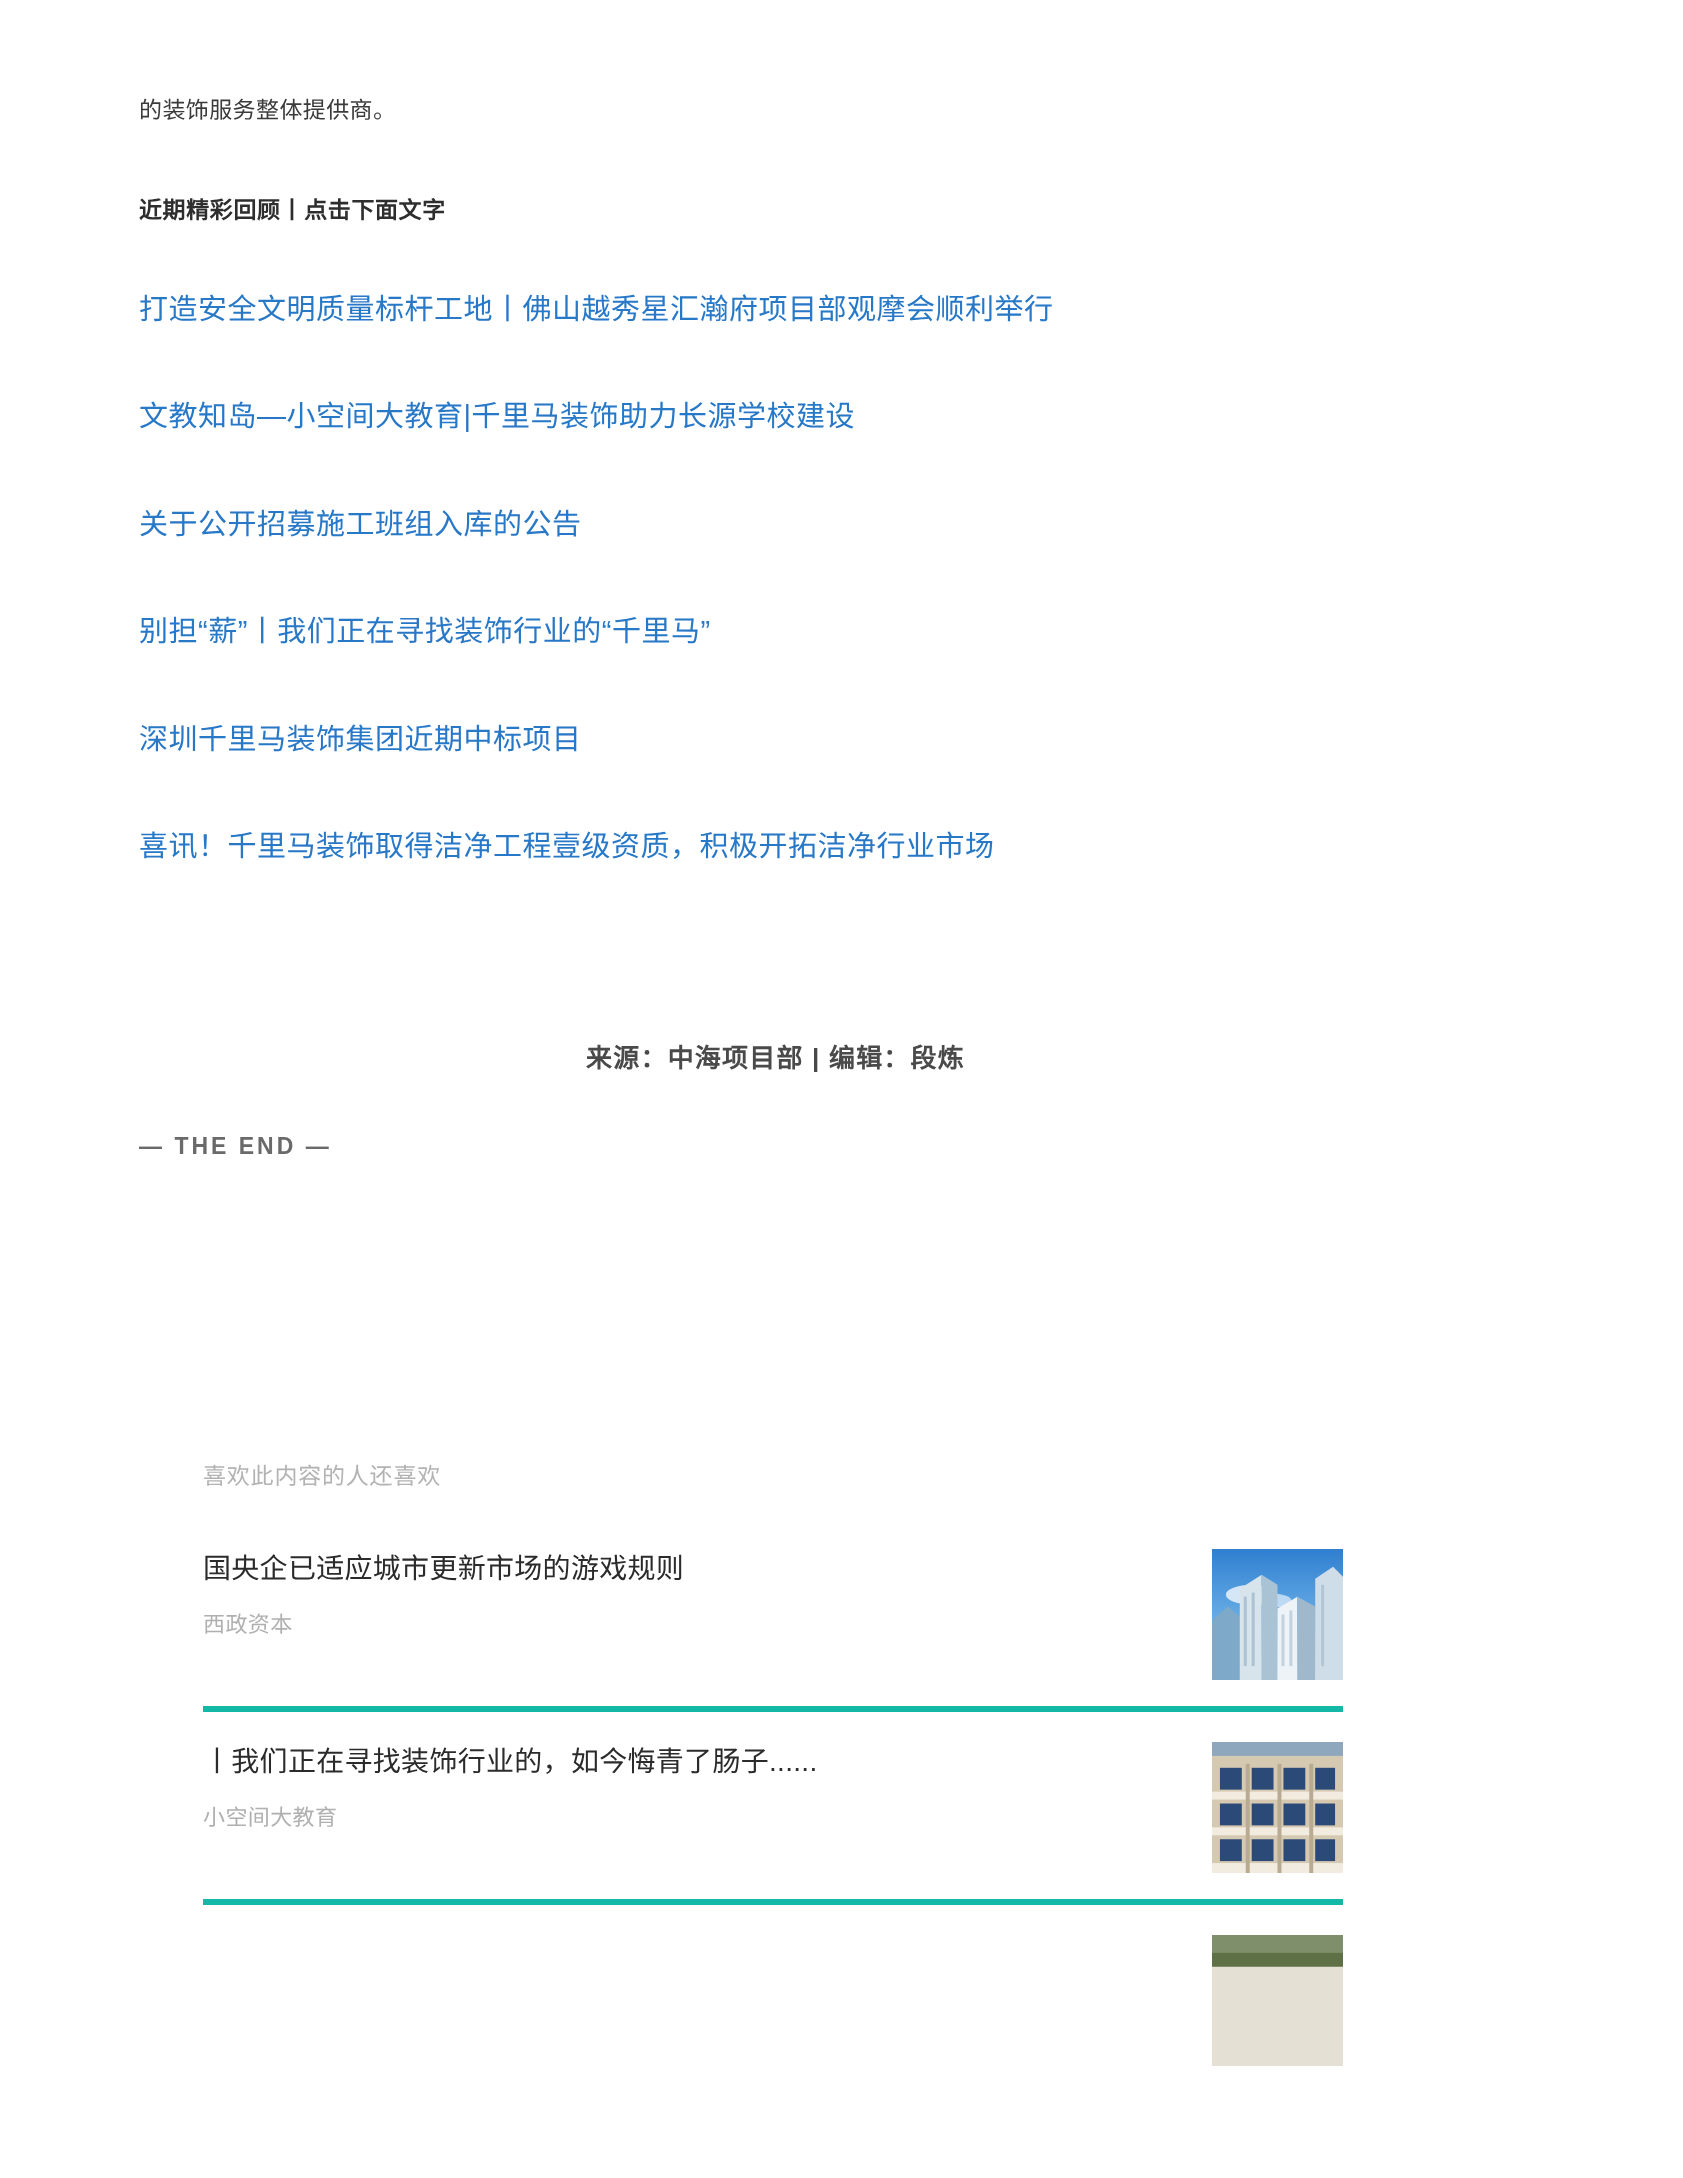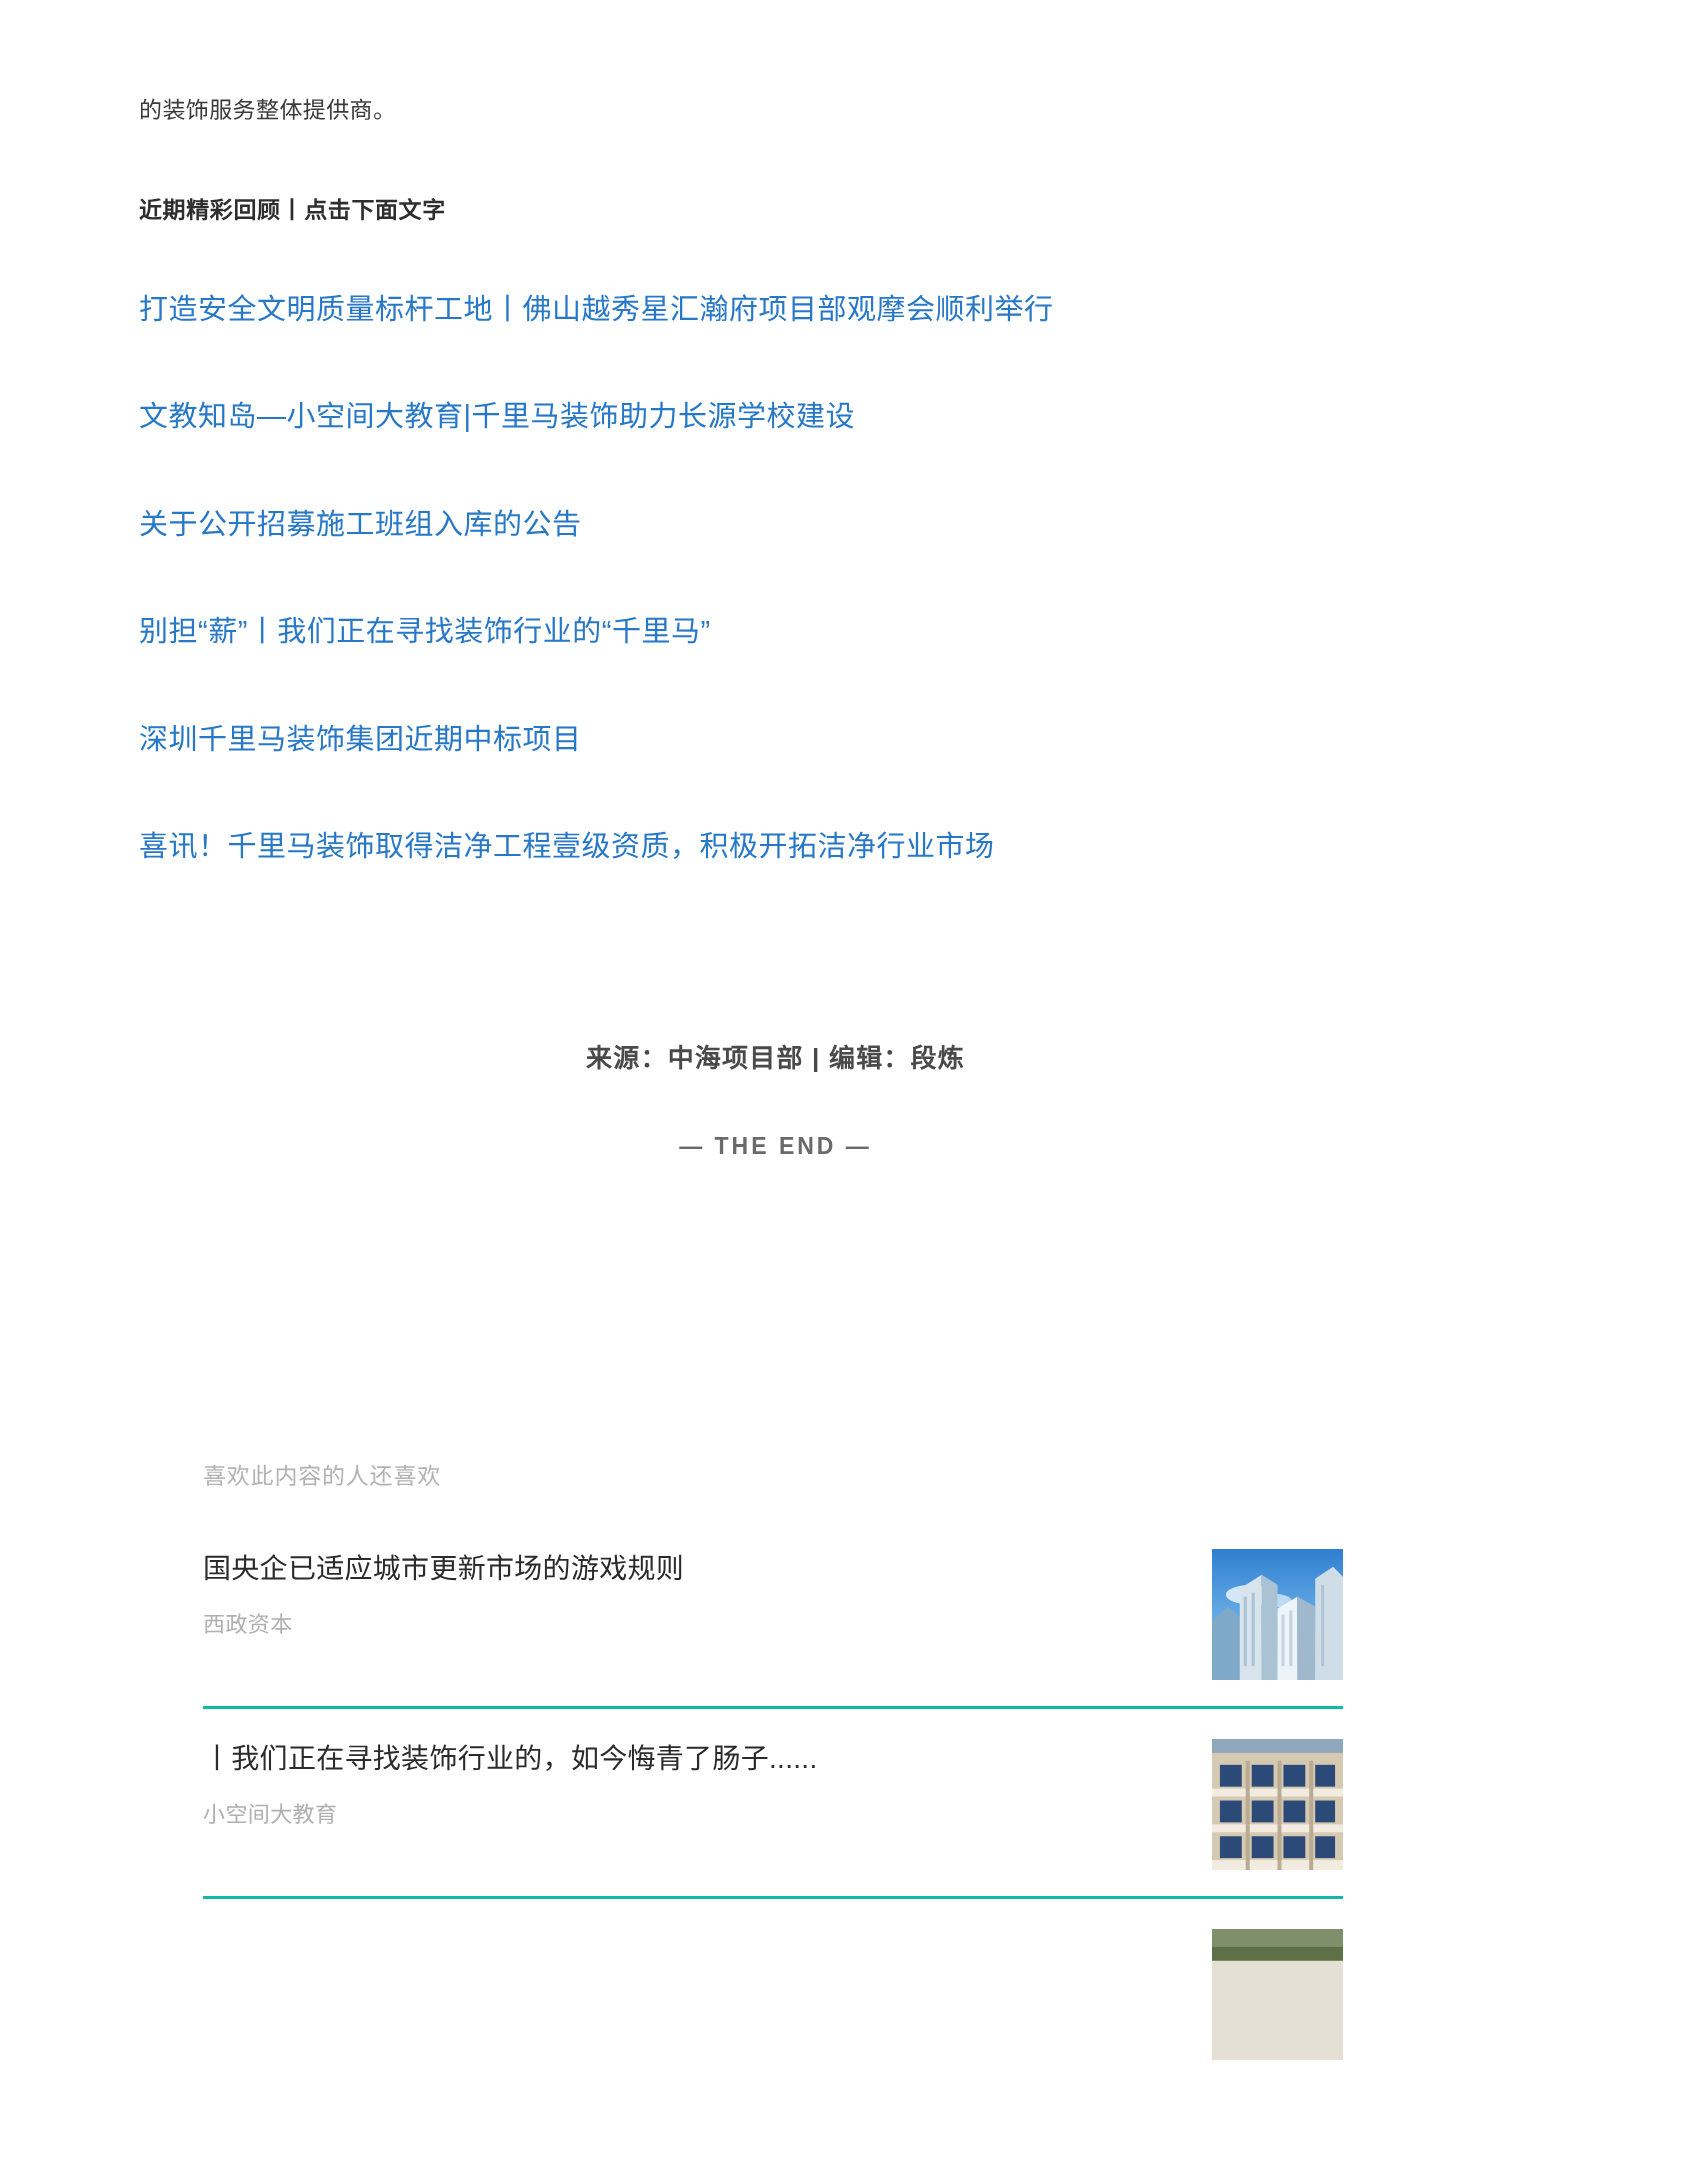--- a/index.html
+++ b/index.html
@@ -62,21 +62,21 @@
     padding-top: 168px;
     text-align: center;
     font-size: 26px;
     font-weight: bold;
     color: #4a4a4a;
     letter-spacing: 1.2px;
   }
   .the-end {
     margin: 0;
     padding-top: 59px;
-    text-align: center;
+    text-align: left;
     font-size: 23px;
     font-weight: bold;
     color: #6a6a6a;
     letter-spacing: 3px;
   }
 
   
   .recommend {
     margin-top: 297px;
     padding: 0 208px 0 203px;
@@ -85,21 +85,21 @@
     font-size: 23px;
     color: #b3b3b3;
     letter-spacing: 0.8px;
     padding-bottom: 28px;
   }
   .rec-item {
     display: flex;
     align-items: flex-start;
     justify-content: space-between;
     padding: 30px 0 26px 0;
-    border-bottom: 3px solid #14b8a6;
+    border-bottom: 6px solid #14b8a6;
     cursor: pointer;
   }
   .rec-item:last-child {
     border-bottom: none;
   }
   .rec-text {
     flex: 1 1 auto;
     padding-right: 40px;
     min-width: 0;
   }

